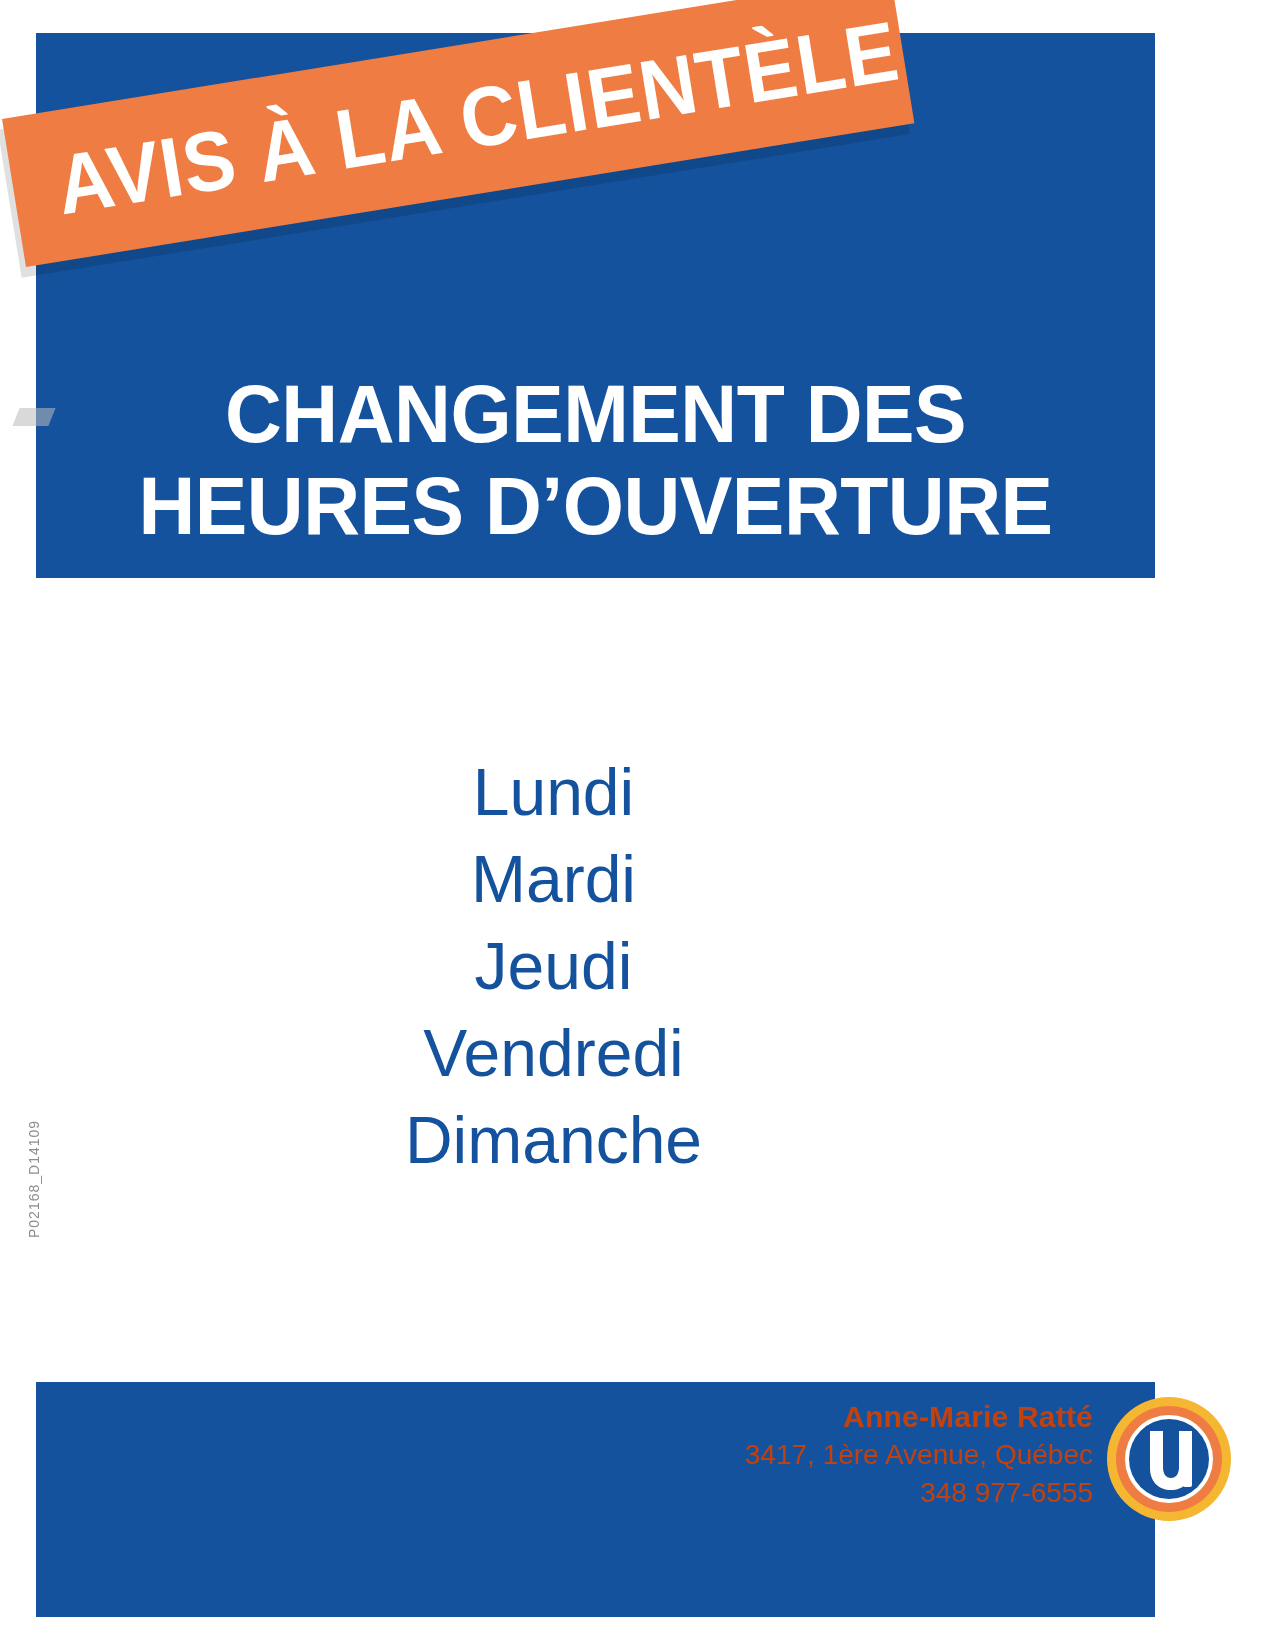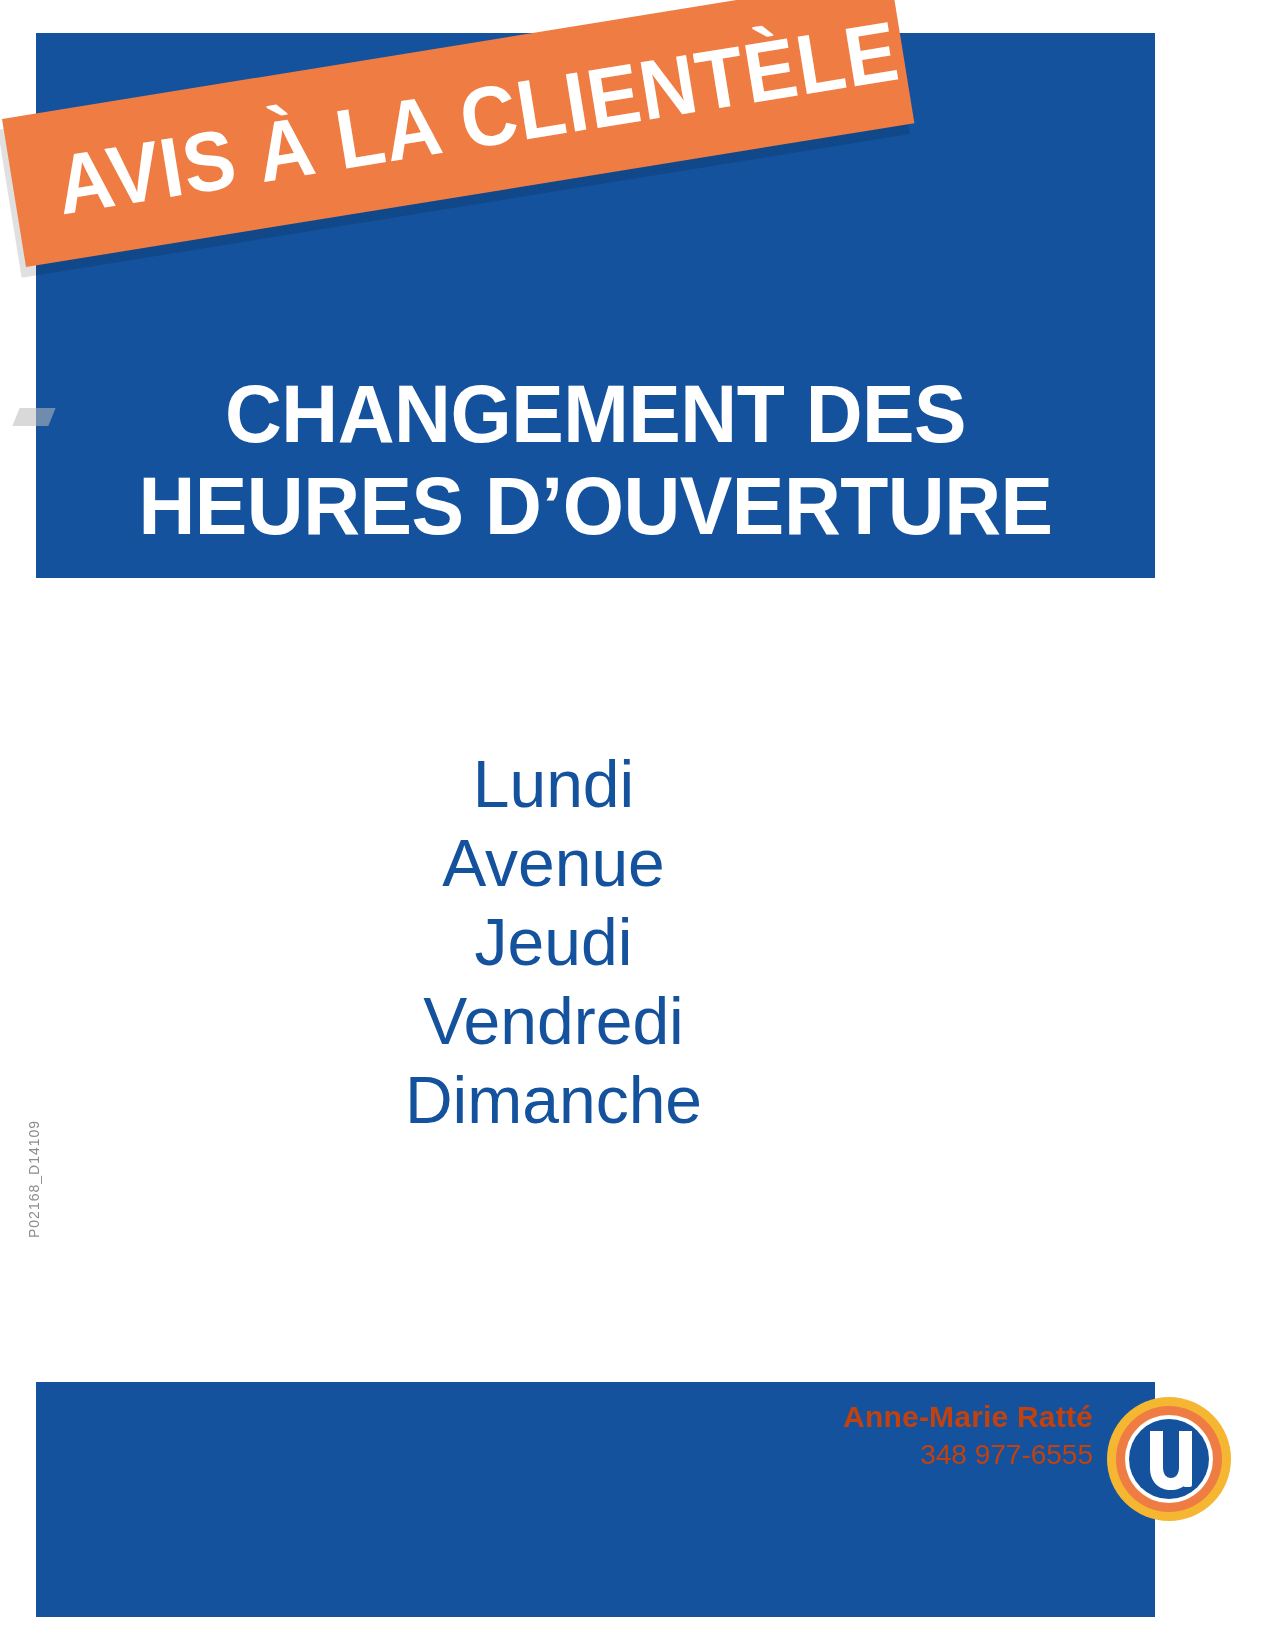--- a/index.html
+++ b/index.html
@@ -109,20 +109,21 @@
     width: 1035px;
     text-align: center;
   }
   .day {
     color: #14529e;
     font-size: 66px;
     line-height: 79px;
     font-weight: normal;
     font-family: "Liberation Sans", sans-serif;
     letter-spacing: 0px;
+    margin-top: 8px;
   }
 
   
   .side-code {
     position: absolute;
     left: 26px;
     top: 1238px;
     transform: rotate(-90deg);
     transform-origin: left top;
     color: #8d8d8d;
@@ -190,32 +191,33 @@
     <div class="ribbon-fold"></div>
   </div>
 
   <div class="main-title">
     <span class="line">CHANGEMENT DES</span>
     <span class="line">HEURES D’OUVERTURE</span>
   </div>
 
   <div class="days">
     <div class="day">Lundi</div>
-    <div class="day">Avenue</div>
+    <div class="day">Mardi</div>
     <div class="day">Jeudi</div>
     <div class="day">Vendredi</div>
     <div class="day">Dimanche</div>
   </div>
 
   <div class="side-code">P02168_D14109</div>
 
   <div class="footer-band"></div>
 
   <div class="footer-info">
     <div class="footer-name">Anne-Marie Ratté</div>
+    <div class="footer-address">3417, 1ère Avenue, Québec</div>
     <div class="footer-phone">348 977-6555</div>
   </div>
 
   <div class="logo">
     <svg width="128" height="128" viewBox="0 0 128 128" aria-hidden="true">
       <circle cx="64" cy="64" r="62" fill="#f5b731"></circle>
       <circle cx="64" cy="64" r="53" fill="#ef7d43"></circle>
       <circle cx="64" cy="64" r="44" fill="#ffffff"></circle>
       <circle cx="64" cy="64" r="40" fill="#14529e"></circle>
       <path d="M45 36 h13 v36 c0 7 3 11 8 11 s8 -4 8 -11 V36 h13 v37 c0 14 -9 22 -21 22 s-21 -8 -21 -22 Z" fill="#ffffff"></path>

